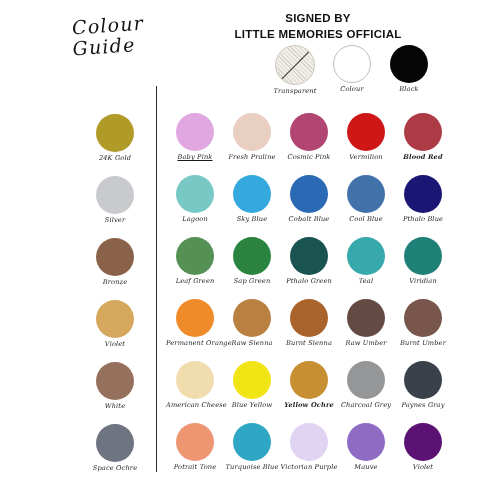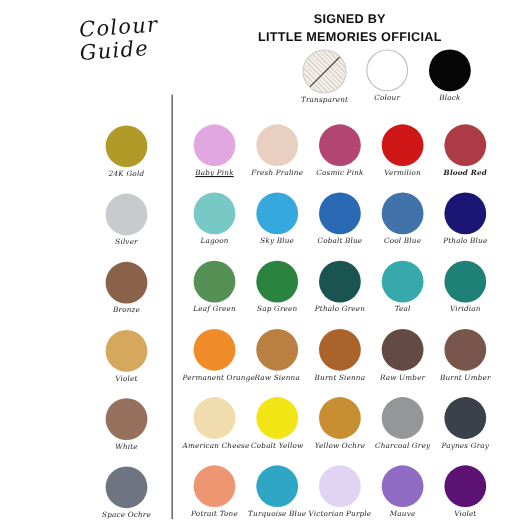--- a/index.html
+++ b/index.html
@@ -280,23 +280,23 @@
       <div class="swatch-cell" style="left: 394px; top: 299px;">
         <div class="dot" style="background: rgb(120, 86, 76);"></div>
         <div class="sw-label">Burnt Umber</div>
       </div>
       <div class="swatch-cell" style="left: 166px; top: 361px;">
         <div class="dot" style="background: rgb(241, 220, 174);"></div>
         <div class="sw-label">American Cheese</div>
       </div>
       <div class="swatch-cell" style="left: 223px; top: 361px;">
         <div class="dot" style="background: rgb(242, 229, 21);"></div>
-        <div class="sw-label">Cobalt Yellow</div>
-      </div>
-      <div class="swatch-cell" style="left: 280px; top: 361px;">
+        <div class="sw-label">Blue Yellow</div>
+      </div>
+      <div class="swatch-cell" style="left: 280px; top: 361px; font-weight: bold;">
         <div class="dot" style="background: rgb(199, 143, 50);"></div>
         <div class="sw-label">Yellow Ochre</div>
       </div>
       <div class="swatch-cell" style="left: 337px; top: 361px;">
         <div class="dot" style="background: rgb(148, 150, 152);"></div>
         <div class="sw-label">Charcoal Grey</div>
       </div>
       <div class="swatch-cell" style="left: 394px; top: 361px;">
         <div class="dot" style="background: rgb(58, 65, 75);"></div>
         <div class="sw-label">Paynes Gray</div>

